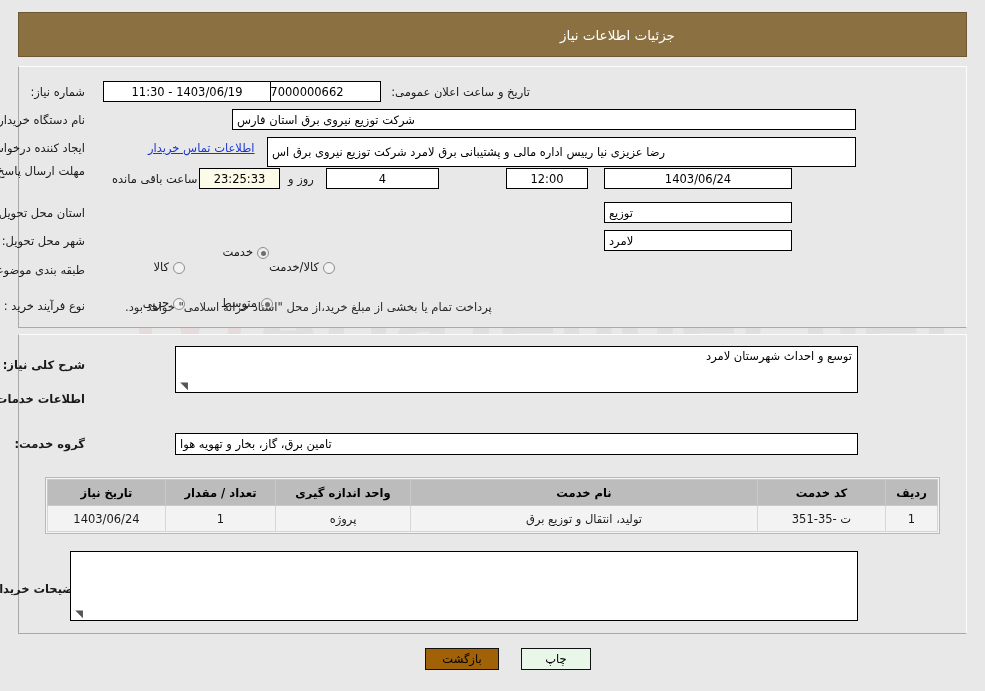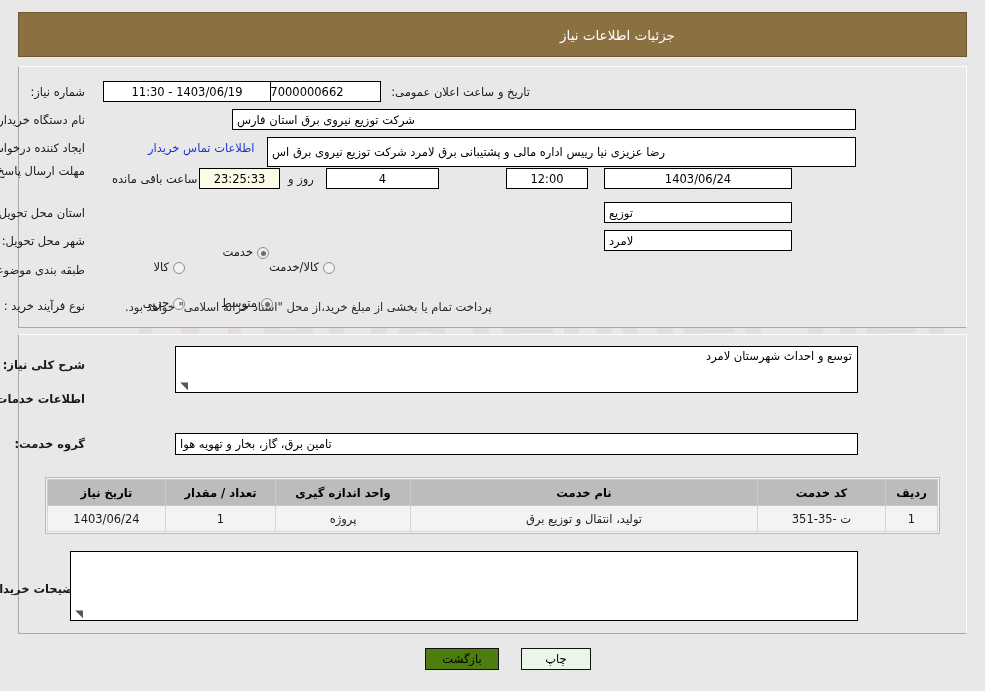--- a/index.html
+++ b/index.html
@@ -194,21 +194,21 @@
     border: 1px solid #111;
     font-size: 11.5px;
     color: #000;
     text-align: center;
     line-height: 20px;
     height: 22px;
     cursor: pointer;
     z-index: 3;
   }
   #btn-print  { left: 521px; top: 648px; width: 70px; background: #e8f7e8; }
-  #btn-back   { left: 425px; top: 648px; width: 74px; background: #4d7c0f; }
+  #btn-back   { left: 425px; top: 648px; width: 74px; background: #a16207; }
 </style>
 </head>
 <body>
 
 <div id="page">
 
   <svg class="watermark" viewBox="0 0 985 200" xmlns="http://www.w3.org/2000/svg">
     <g opacity="0.30">
       <path d="M145 6 L235 30 L235 95 Q235 150 190 176 Q145 150 145 95 Z" fill="none" stroke="#d99a9a" stroke-width="13"></path>
       <path d="M172 48 L190 120 L208 48" fill="none" stroke="#d99a9a" stroke-width="11" stroke-linecap="round"></path>
@@ -230,21 +230,21 @@
   <div class="fld center" style="right:604px; top:81px; width:192px; height:21px;">1103007000000662</div>
 
   <div class="lbl" style="right:455px; top:85px;">تاریخ و ساعت اعلان عمومی:</div>
   <div class="fld center" style="right:723px; top:81px; width:168px; height:21px; left:103px; right:auto;">1403/06/19 - 11:30</div>
 
   <div class="lbl" style="right:900px; top:113px;">نام دستگاه خریدار:</div>
   <div class="fld right" style="left:232px; top:109px; width:624px; height:21px;">شرکت توزیع نیروی برق استان فارس</div>
 
   <div class="lbl" style="right:900px; top:141px;">ایجاد کننده درخواست:</div>
   <div class="fld right" style="left:267px; top:137px; width:589px; height:30px;">رضا عزیزی نیا رییس اداره مالی و پشتیبانی برق لامرد شرکت توزیع نیروی برق اس</div>
-  <div class="lnk" style="left:148px; top:141px;">اطلاعات تماس خریدار</div>
+  <div class="lnk" style="left:148px; top:141px;text-decoration:underline;">اطلاعات تماس خریدار</div>
 
   <div class="lbl" style="right:900px; top:164px; line-height:15px; text-align:right; width:76px;">مهلت ارسال پاسخ: تا تاریخ:</div>
   <div class="fld center" style="left:604px; top:168px; width:188px; height:21px;">1403/06/24</div>
   <div class="plain" style="left:556px; top:172px;">ساعت</div>
   <div class="fld center" style="left:466px; top:168px; width:82px; height:21px;margin-left:40px;">12:00</div>
   <div class="fld center" style="left:326px; top:168px; width:113px; height:21px;">4</div>
   <div class="plain" style="left:288px; top:172px;">روز و</div>
   <div class="fld center cream" style="left:199px; top:168px; width:81px; height:21px;">23:25:33</div>
   <div class="plain" style="left:112px; top:172px;">ساعت باقی مانده</div>
 

